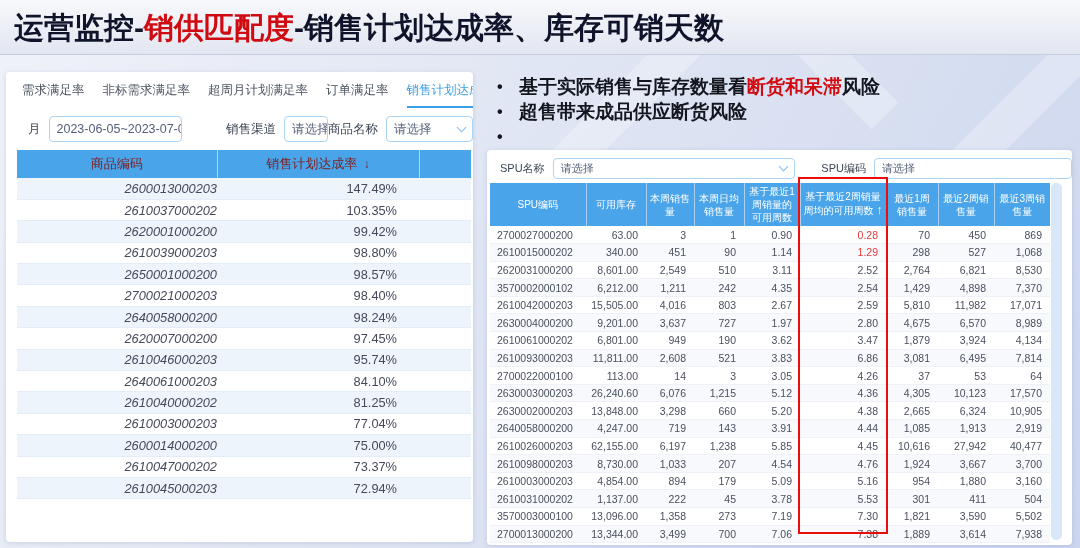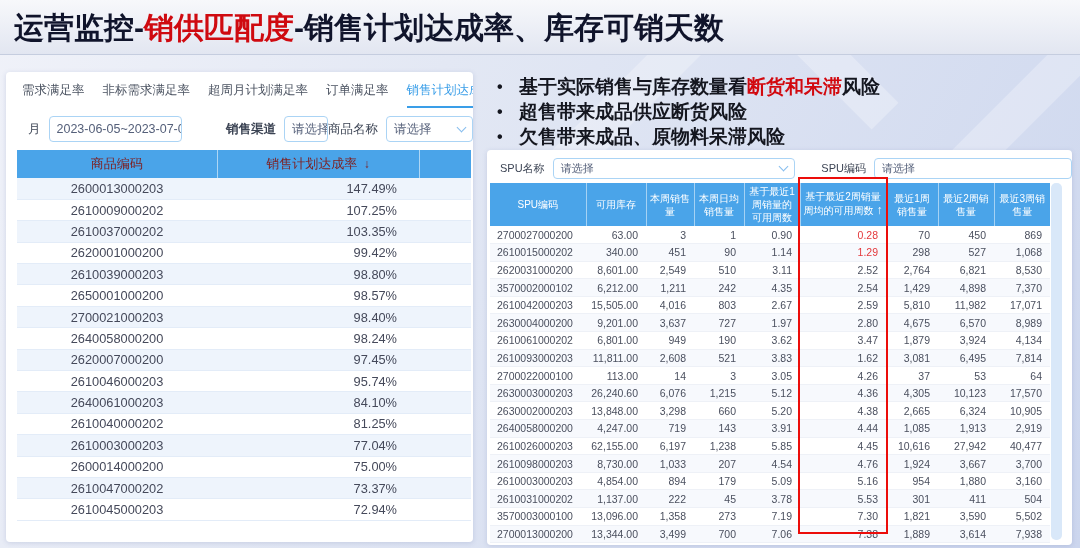--- a/index.html
+++ b/index.html
@@ -38,37 +38,37 @@
   .lfilters{padding:6px 0 0 22px;height:36px;}
   .flabel{margin-right:8px;white-space:nowrap;}
   .select{display:flex;align-items:center;justify-content:space-between;
     border:1px solid #abd4f5;border-radius:4px;background:#fff;height:26px;
     padding:0 7px;color:#55607a;font-size:12.5px;overflow:hidden;white-space:nowrap;cursor:pointer;}
   .chev{flex:0 0 auto;width:7px;height:7px;border-right:1.6px solid #86bdee;border-bottom:1.6px solid #86bdee;
     transform:rotate(45deg);margin:-3px 0 0 6px;}
   .w-month{width:142px;}
   .w-channel{width:46px;margin-right:0;}
   .w-product{width:92px;}
-  .g-channel{margin-left:44px;font-weight:bold;}
+  .g-channel{margin-left:44px;}
   .g-product{margin-left:0;}
 
   .rfilters{padding:6px 0 0 13px;height:30px;font-size:11px;position:relative;}
   .r-select{height:21px;font-size:11px;}
   .w-spuname{width:260px;margin-right:0;}
   .spu-code-label{margin-left:26px;}
   .w-spucode{width:212px;}
 
   
   table{border-collapse:collapse;table-layout:fixed;}
   .ltable{margin:6px 0 0 11px;width:454px;font-size:12.8px;}
   .ltable th{height:28px;background:#4aa4e9;color:#7f1d1d;font-weight:400;font-size:13px;
     border-right:1px solid rgba(255,255,255,.55);}
   .ltable th:last-child{border-right:none;}
   .ltable td{height:21.4px;color:#45495a;border-bottom:1px solid #e3ecf8;}
-  .ltable td.code{text-align:center;}
+  .ltable td.code{text-align:right;font-style:italic;}
   .ltable td.pct{text-align:right;padding-right:22px;}
   .ltable tr:nth-child(odd) td{background:#eef4fc;}
   .sort-ico{font-size:12px;margin-left:3px;cursor:pointer;}
 
   
   .bullets{position:absolute;left:497px;top:74px;width:578px;list-style:none;
     font-size:19px;font-weight:700;color:#14161f;}
   .bullets li{display:flex;line-height:25px;}
   .bullets .dot{width:22px;flex:0 0 auto;font-size:16px;}
   .bullets .red{color:#d2090f;}
@@ -140,25 +140,20 @@
           <th></th>
         </tr>
       </thead>
     <tbody id="ltbody">
         <tr>
           <td class="code">2600013000203</td>
           <td class="pct">147.49%</td>
           <td></td>
         </tr>
         <tr>
-          <td class="code">2610009000202</td>
-          <td class="pct">107.25%</td>
-          <td></td>
-        </tr>
-        <tr>
           <td class="code">2610037000202</td>
           <td class="pct">103.35%</td>
           <td></td>
         </tr>
         <tr>
           <td class="code">2620001000200</td>
           <td class="pct">99.42%</td>
           <td></td>
         </tr>
         <tr>
@@ -229,21 +224,20 @@
     <li>
       <span class="dot">•</span>
       <span><span>基于实际销售与库存数量看</span><span class="red">断货和呆滞</span><span>风险</span></span>
     </li>
     <li>
       <span class="dot">•</span>
       <span><span>超售带来成品供应断货风险</span></span>
     </li>
     <li>
       <span class="dot">•</span>
-      <span><span>欠售带来成品、原物料呆滞风险</span></span>
     </li>
   </ul>
 
 <section class="card right-card">
   <div class="filters rfilters">
     <span class="flabel">SPU名称</span>
     <div class="select r-select w-spuname">
       <span>请选择</span>
       <span class="chev"></span>
     </div>
@@ -354,21 +348,21 @@
           <td>1,879</td>
           <td>3,924</td>
           <td>4,134</td>
         </tr>
         <tr>
           <td>2610093000203</td>
           <td>11,811.00</td>
           <td>2,608</td>
           <td>521</td>
           <td>3.83</td>
-          <td>1.62</td>
+          <td>6.86</td>
           <td>3,081</td>
           <td>6,495</td>
           <td>7,814</td>
         </tr>
         <tr>
           <td>2700022000100</td>
           <td>113.00</td>
           <td>14</td>
           <td>3</td>
           <td>3.05</td>

